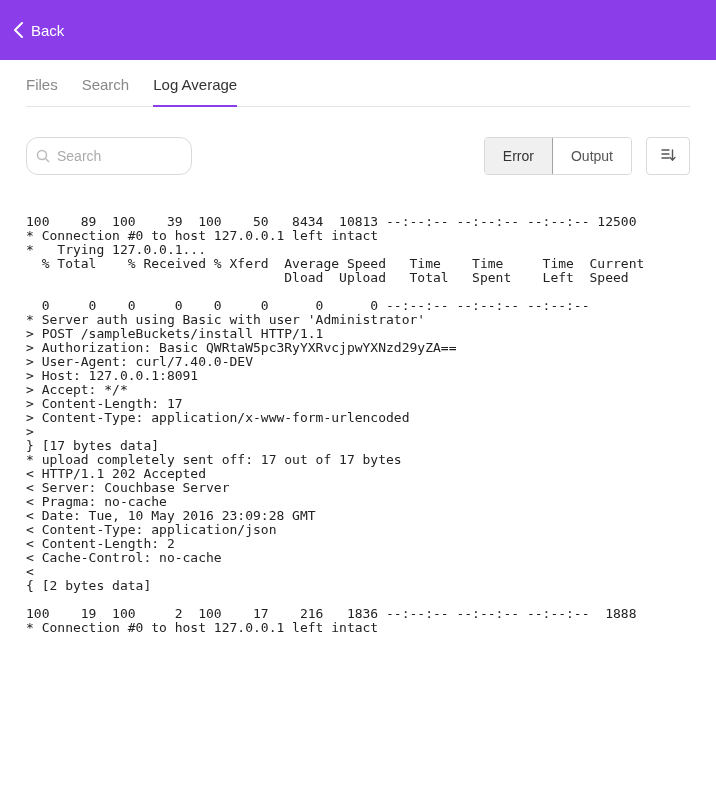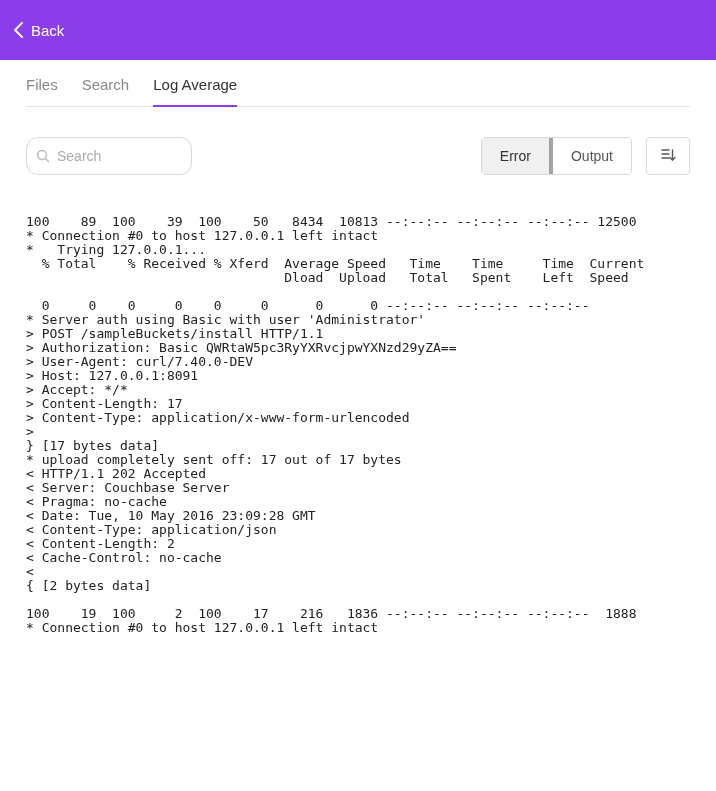--- a/index.html
+++ b/index.html
@@ -99,21 +99,21 @@
   }
   .seg-btn {
     padding: 0 18px;
     display: inline-flex;
     align-items: center;
     justify-content: center;
     background: #fff;
     font-size: 14px;
     color: #555;
     cursor: pointer;
-    border-right: 4px solid #a3a3a3;
+    border-right: 1px solid #a3a3a3;
   }
   .seg-btn:last-child { border-right: none; }
   .seg-btn.active {
     background: #f0f0f0;
     color: #333;
   }
   .icon-btn {
     width: 44px;
     height: 38px;
     border: 1px solid #d9d9d9;

